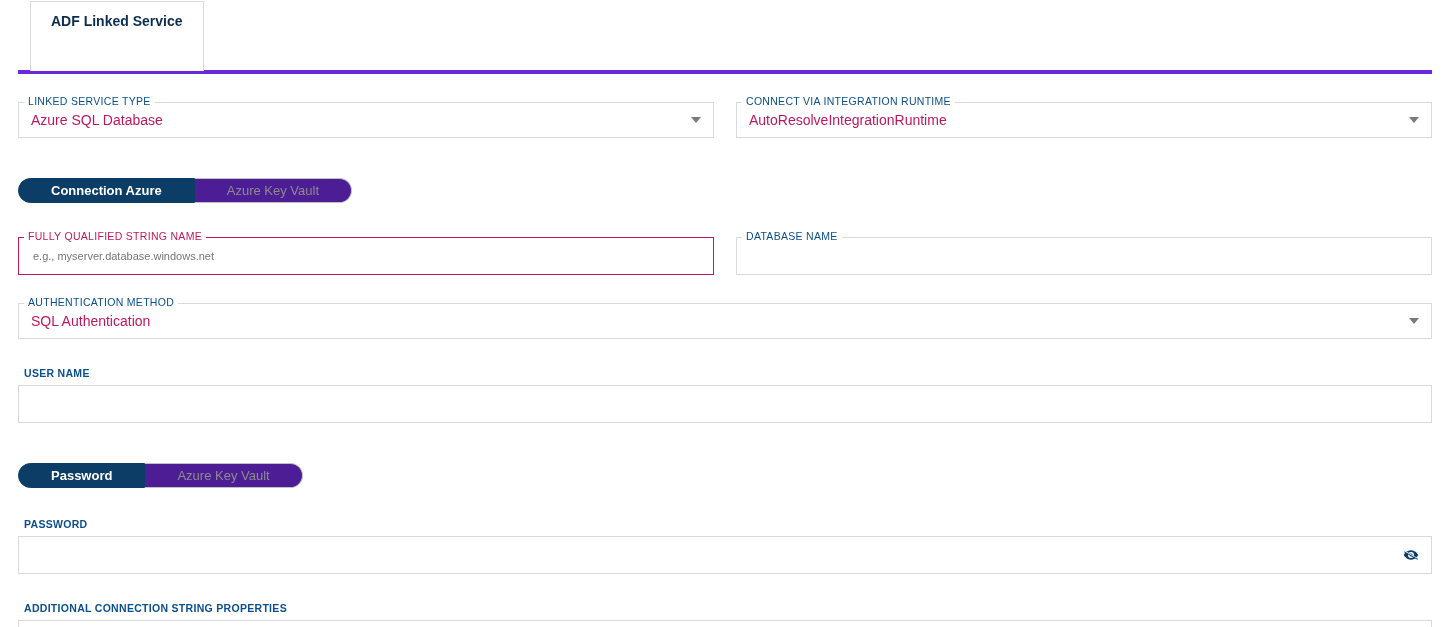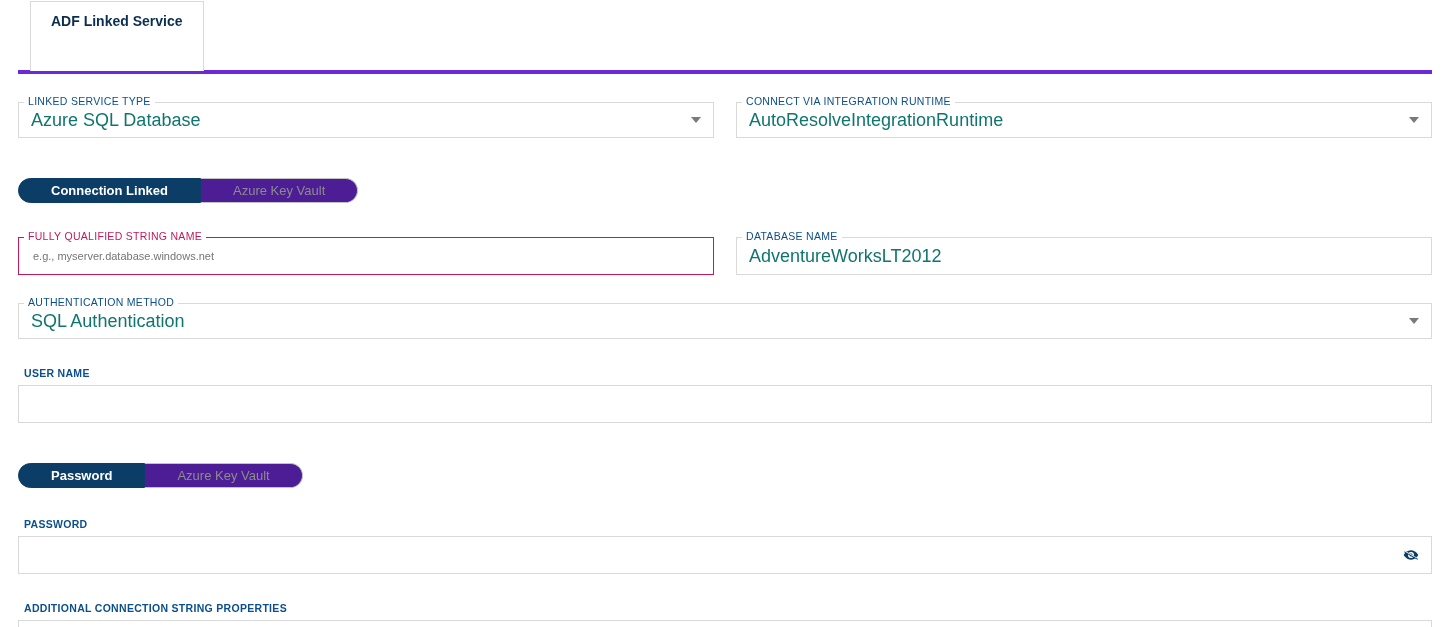--- a/index.html
+++ b/index.html
@@ -52,22 +52,22 @@
     left: 5px;
     background: #fff;
     padding: 0 4px;
     font-size: 10.5px;
     letter-spacing: 0.3px;
     color: #0b4f8c;
     font-weight: 400;
   }
   .field-wrap.error .float-label { color: #c2185b; }
   .field-wrap .value {
-    font-size: 18px;
-    color: #0f766e;
+    font-size: 14px;
+    color: #be185d;
     flex: 1 1 auto;
     white-space: nowrap;
     overflow: hidden;
   }
   .field-wrap .placeholder-text {
     color: #bdbdbd;
   }
   .field-wrap input.inner-input {
     border: none;
     outline: none;
@@ -181,34 +181,33 @@
       <span class="caret">
         <svg width="10" height="6" viewBox="0 0 10 6">
             <path d="M0 0 L5 6 L10 0 Z" fill="#7a7a7a"></path>
           </svg>
       </span>
     </div>
   </div>
 
   
   <div class="segmented">
-    <div class="seg-btn seg-left active">Connection Linked</div>
+    <div class="seg-btn seg-left active">Connection Azure</div>
     <div class="seg-btn seg-right">Azure Key Vault</div>
   </div>
 
   
   <div class="row2" style="margin-top:34px;">
     <div class="field-wrap error input-box-tall">
       <span class="float-label">FULLY QUALIFIED STRING NAME</span>
       <input class="inner-input placeholder-text" type="text" placeholder="e.g., myserver.database.windows.net" style="">
     </div>
 
     <div class="field-wrap input-box-tall">
       <span class="float-label">DATABASE NAME</span>
-      <span class="value">AdventureWorksLT2012</span>
     </div>
   </div>
 
   
   <div class="row1">
     <div class="field-wrap">
       <span class="float-label">AUTHENTICATION METHOD</span>
       <span class="value">SQL Authentication</span>
       <span class="caret">
         <svg width="10" height="6" viewBox="0 0 10 6">

